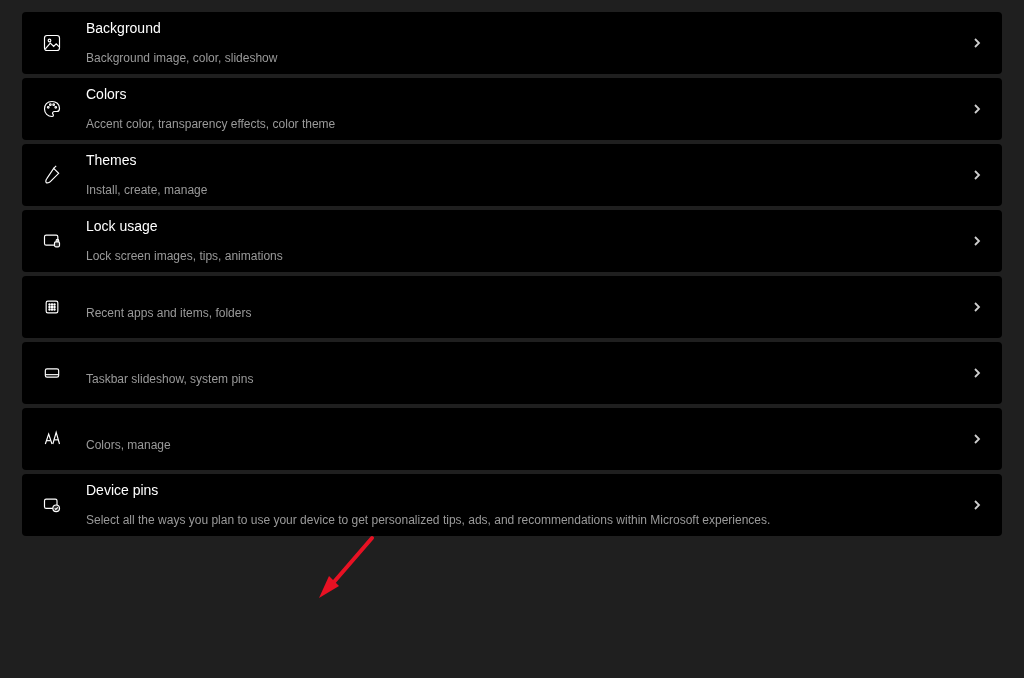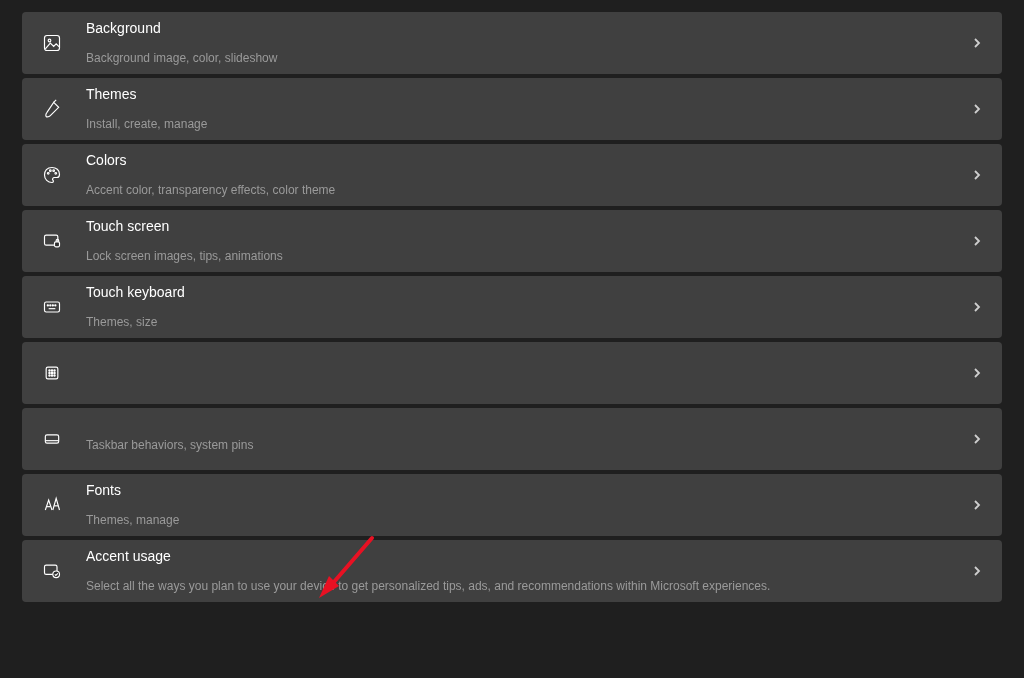--- a/index.html
+++ b/index.html
@@ -12,21 +12,21 @@
     color: #ffffff;
     overflow: hidden;
   }
   .container {
     padding: 12px 22px 22px 22px;
     box-sizing: border-box;
   }
   .setting-row {
     display: flex;
     align-items: center;
-    background: #404040;
+    background: #000000;
     border-radius: 4px;
     min-height: 62px;
     margin-bottom: 4px;
     padding: 0 18px 0 18px;
     box-sizing: border-box;
     position: relative;
     cursor: pointer;
   }
   .row-icon {
     width: 24px;
@@ -108,38 +108,20 @@
     <span class="chev">
       <svg viewBox="0 0 10 10">
           <path d="M3 1 L7 5 L3 9"></path>
         </svg>
     </span>
   </div>
 
   <div class="setting-row">
     <span class="row-icon">
       <svg viewBox="0 0 24 24">
-          <path d="M14 4 L20 10 L10 20 C9 21 6 22 5 21 C4 20 5 17 6 16 Z"></path>
-          <path d="M14 4 L17 1"></path>
-        </svg>
-    </span>
-    <div class="row-text">
-      <span class="row-title">Themes</span>
-      <span class="row-desc">Install, create, manage</span>
-    </div>
-    <span class="chev">
-      <svg viewBox="0 0 10 10">
-          <path d="M3 1 L7 5 L3 9"></path>
-        </svg>
-    </span>
-  </div>
-
-  <div class="setting-row">
-    <span class="row-icon">
-      <svg viewBox="0 0 24 24">
           <path d="M12 3 C6 3 3 7 3 12 C3 17 7 21 12 21 C14 21 14 19 13 18 C12 17 13 15 15 15 L18 15 C20 15 21 13 21 11 C21 6 17 3 12 3 Z"></path>
           <circle cx="7.5" cy="10" r="1"></circle>
           <circle cx="10" cy="6.8" r="1"></circle>
           <circle cx="14" cy="6.8" r="1"></circle>
           <circle cx="16.5" cy="10" r="1"></circle>
         </svg>
     </span>
     <div class="row-text">
       <span class="row-title">Colors</span>
       <span class="row-desc">Accent color, transparency effects, color theme</span>
@@ -147,129 +129,126 @@
     <span class="chev">
       <svg viewBox="0 0 10 10">
           <path d="M3 1 L7 5 L3 9"></path>
         </svg>
     </span>
   </div>
 
   <div class="setting-row">
     <span class="row-icon">
       <svg viewBox="0 0 24 24">
+          <path d="M14 4 L20 10 L10 20 C9 21 6 22 5 21 C4 20 5 17 6 16 Z"></path>
+          <path d="M14 4 L17 1"></path>
+        </svg>
+    </span>
+    <div class="row-text">
+      <span class="row-title">Themes</span>
+      <span class="row-desc">Install, create, manage</span>
+    </div>
+    <span class="chev">
+      <svg viewBox="0 0 10 10">
+          <path d="M3 1 L7 5 L3 9"></path>
+        </svg>
+    </span>
+  </div>
+
+  <div class="setting-row">
+    <span class="row-icon">
+      <svg viewBox="0 0 24 24">
           <rect x="3" y="5" width="16" height="12" rx="2"></rect>
           <rect x="15" y="13" width="6" height="6" rx="1.5" fill="#2d2d2d"></rect>
           <path d="M17 13 V11.5 a1.5 1.5 0 0 1 3 0 V13"></path>
         </svg>
     </span>
     <div class="row-text">
-      <span class="row-title">Touch screen</span>
+      <span class="row-title">Lock usage</span>
       <span class="row-desc">Lock screen images, tips, animations</span>
     </div>
     <span class="chev">
       <svg viewBox="0 0 10 10">
           <path d="M3 1 L7 5 L3 9"></path>
         </svg>
     </span>
   </div>
 
-  <div class="setting-row">
-    <span class="row-icon">
-      <svg viewBox="0 0 24 24">
-          <rect x="3" y="6" width="18" height="12" rx="2"></rect>
-          <circle cx="7" cy="10" r="0.7" fill="currentColor"></circle>
-          <circle cx="10" cy="10" r="0.7" fill="currentColor"></circle>
-          <circle cx="13" cy="10" r="0.7" fill="currentColor"></circle>
-          <circle cx="16" cy="10" r="0.7" fill="currentColor"></circle>
-          <line x1="8" y1="14" x2="16" y2="14"></line>
-        </svg>
-    </span>
-    <div class="row-text">
-      <span class="row-title">Touch keyboard</span>
-      <span class="row-desc">Themes, size</span>
-    </div>
-    <span class="chev">
-      <svg viewBox="0 0 10 10">
-          <path d="M3 1 L7 5 L3 9"></path>
-        </svg>
-    </span>
-  </div>
 
   <div class="setting-row">
     <span class="row-icon">
       <svg viewBox="0 0 24 24">
           <rect x="5" y="5" width="14" height="14" rx="2"></rect>
           <circle cx="9" cy="9" r="0.8" fill="currentColor"></circle>
           <circle cx="12" cy="9" r="0.8" fill="currentColor"></circle>
           <circle cx="15" cy="9" r="0.8" fill="currentColor"></circle>
           <circle cx="9" cy="12" r="0.8" fill="currentColor"></circle>
           <circle cx="12" cy="12" r="0.8" fill="currentColor"></circle>
           <circle cx="15" cy="12" r="0.8" fill="currentColor"></circle>
           <circle cx="9" cy="15" r="0.8" fill="currentColor"></circle>
           <circle cx="12" cy="15" r="0.8" fill="currentColor"></circle>
           <circle cx="15" cy="15" r="0.8" fill="currentColor"></circle>
         </svg>
     </span>
     <div class="row-text">
+      <span class="row-desc">Recent apps and items, folders</span>
     </div>
     <span class="chev">
       <svg viewBox="0 0 10 10">
           <path d="M3 1 L7 5 L3 9"></path>
         </svg>
     </span>
   </div>
 
   <div class="setting-row">
     <span class="row-icon">
       <svg viewBox="0 0 24 24">
           <rect x="4" y="7" width="16" height="10" rx="2"></rect>
           <line x1="4" y1="14" x2="20" y2="14"></line>
         </svg>
     </span>
     <div class="row-text">
-      <span class="row-desc">Taskbar behaviors, system pins</span>
+      <span class="row-desc">Taskbar slideshow, system pins</span>
     </div>
     <span class="chev">
       <svg viewBox="0 0 10 10">
           <path d="M3 1 L7 5 L3 9"></path>
         </svg>
     </span>
   </div>
 
   <div class="setting-row">
     <span class="row-icon">
       <svg viewBox="0 0 24 24">
           <path d="M4 18 L8 6 L12 18"></path>
           <path d="M5.8 14 L10.2 14"></path>
           <path d="M13 18 L17 4 L21 18"></path>
           <path d="M14.6 13 L19.4 13"></path>
         </svg>
     </span>
     <div class="row-text">
-      <span class="row-title">Fonts</span>
-      <span class="row-desc">Themes, manage</span>
+      <span class="row-desc">Colors, manage</span>
     </div>
     <span class="chev">
       <svg viewBox="0 0 10 10">
           <path d="M3 1 L7 5 L3 9"></path>
         </svg>
     </span>
   </div>
 
   <div class="setting-row">
     <span class="row-icon">
       <svg viewBox="0 0 24 24">
           <rect x="3" y="5" width="15" height="11" rx="2"></rect>
           <circle cx="17" cy="16" r="4" fill="#2d2d2d"></circle>
           <path d="M15.3 16 L16.6 17.3 L19 14.8"></path>
         </svg>
     </span>
     <div class="row-text">
-      <span class="row-title">Accent usage</span>
+      <span class="row-title">Device pins</span>
       <span class="row-desc">Select all the ways you plan to use your device to get personalized tips, ads, and recommendations within Microsoft experiences.</span>
     </div>
     <span class="chev">
       <svg viewBox="0 0 10 10">
           <path d="M3 1 L7 5 L3 9"></path>
         </svg>
     </span>
   </div>
 
 </div>

